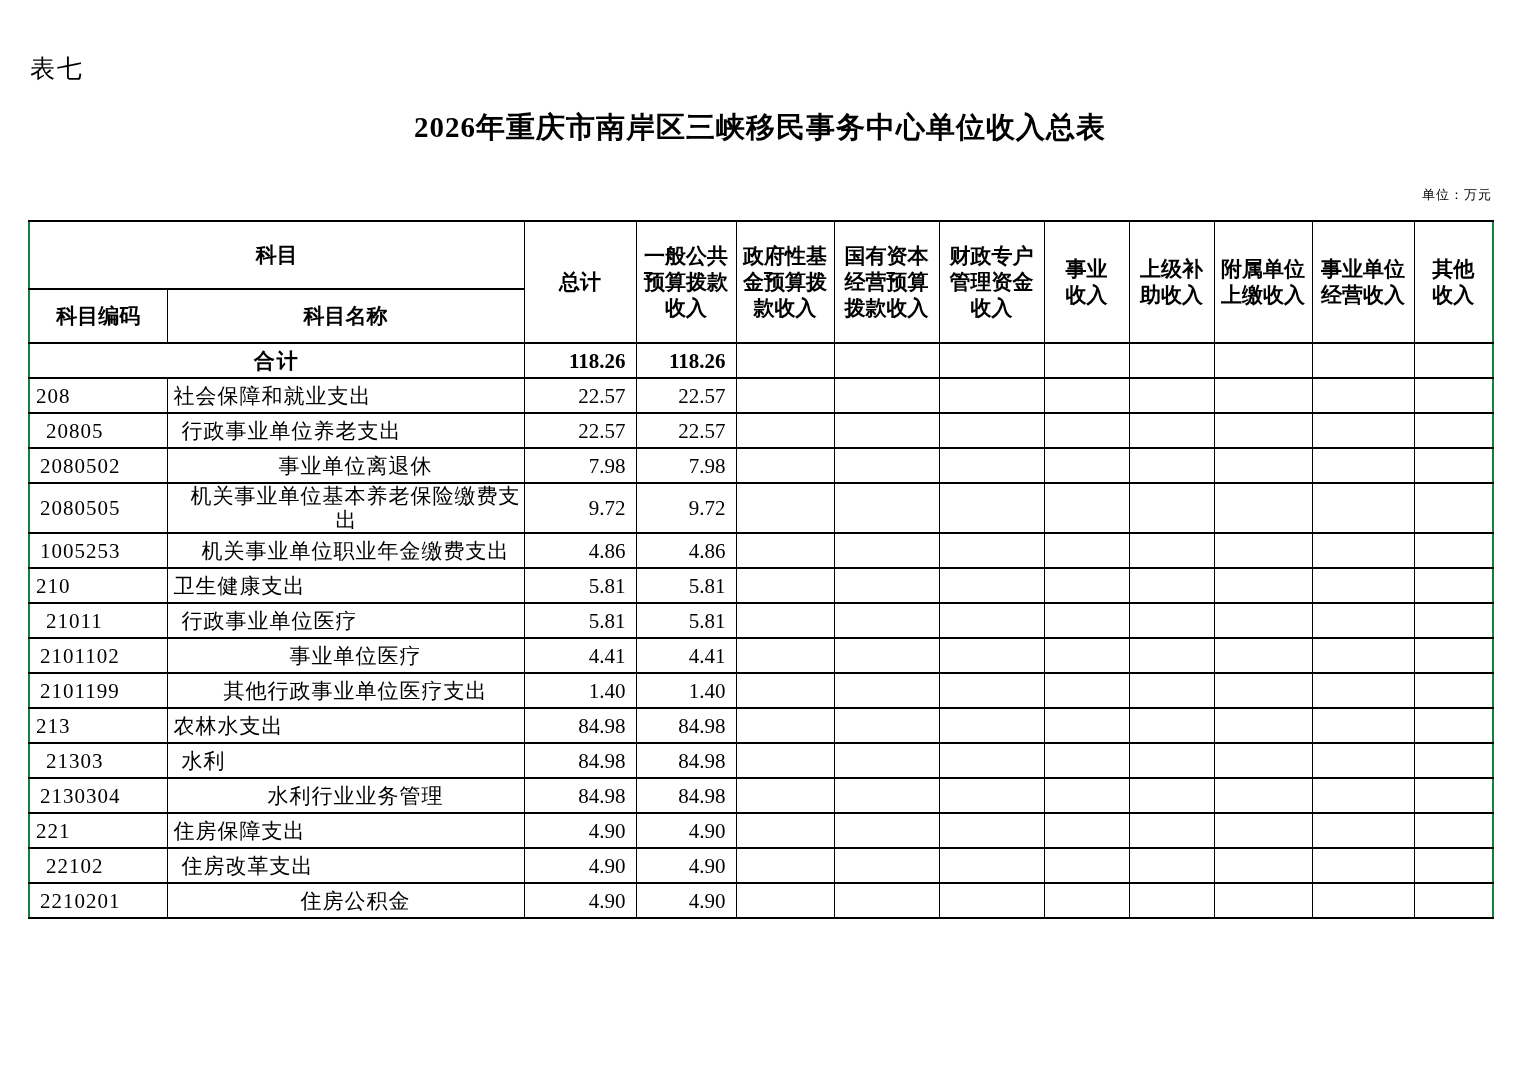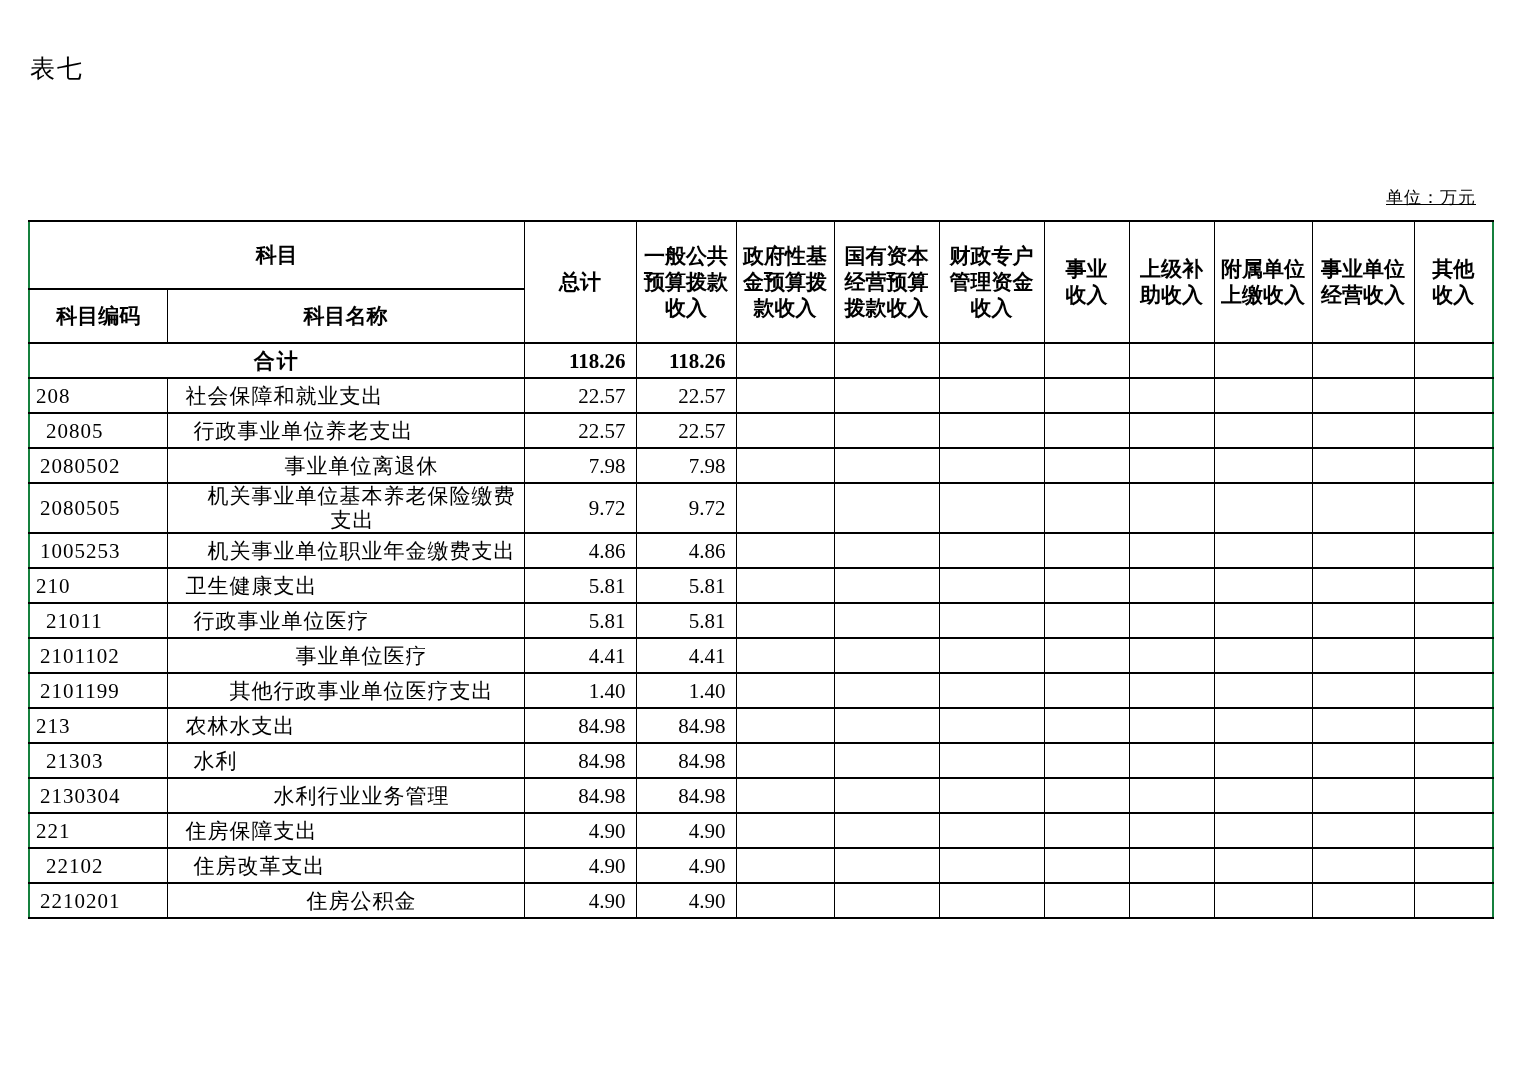--- a/index.html
+++ b/index.html
@@ -9,21 +9,21 @@
     color: #000;
     font-family: "Liberation Serif", "DejaVu Serif", serif;
   }
   .page { position: relative; width: 1520px; height: 1074px; background: #fff; overflow: hidden; }
 
   .table-label { position: absolute; left: 30px; top: 52px; font-size: 25px; letter-spacing: 2px; }
   .title {
     position: absolute; left: 0; right: 0; top: 108px;
     text-align: center; font-size: 29px; font-weight: bold; letter-spacing: 1px;
   }
-  .unit { position: absolute; right: 44px; top: 186px; font-size: 17px; letter-spacing: 1px; text-decoration: underline; }
+  .unit { position: absolute; right: 28px; top: 186px; font-size: 13px; letter-spacing: 1px; }
 
   table.budget {
     position: absolute; left: 28px; top: 220px;
     width: 1464px; border-collapse: collapse; table-layout: fixed;
     border: 2px solid #15803d;
   }
   .budget th, .budget td { border: solid #000; border-width: 2px 1px; overflow: hidden; }
 
   .budget th {
     font-family: "Liberation Sans", "DejaVu Sans", sans-serif;
@@ -31,39 +31,40 @@
     text-align: center; vertical-align: middle; white-space: pre-line;
   }
   tr.h-top th.subject { height: 68px; }
   tr.h-sub th { height: 54px; }
 
   .budget td { font-size: 21px; height: 35px; line-height: 24px; vertical-align: middle; }
   td.code { text-align: left; letter-spacing: 1px; }
   td.code.lvl1 { padding-left: 6px; }
   td.code.lvl2 { padding-left: 16px; }
   td.code.lvl3 { padding-left: 10px; }
-  td.name { text-align: left; padding-left: 16px; padding-right: 2px; letter-spacing: 1px; }
+  td.name { text-align: left; padding-left: 4px; padding-right: 2px; letter-spacing: 1px; }
   td.name.ind1 { text-indent: 2px; }
   td.name.ind2 { text-indent: 10px; }
   td.name.ind3 { text-indent: 18px; text-align: center; }
   td.num { text-align: right; padding-right: 10px; }
   tr.total-row { height: 35px; margin-top: 35px; }
   tr.total-row td { font-weight: bold; }
   tr.total-row td.tl {
     font-family: "Liberation Sans", "DejaVu Sans", sans-serif;
     text-align: center; letter-spacing: 2px;
   }
 </style>
 </head>
 <body>
 
 <div class="page">
 
   <div class="table-label">表七</div>
 
+  <div class="title">2026年重庆市南岸区三峡移民事务中心单位收入总表</div>
 
   <div class="unit">单位：万元</div>
 
   <table class="budget">
     <colgroup>
       <col style="width:138px">
         <col style="width:357px">
         <col style="width:112px">
         <col style="width:100px">
       <col style="width:98px">

